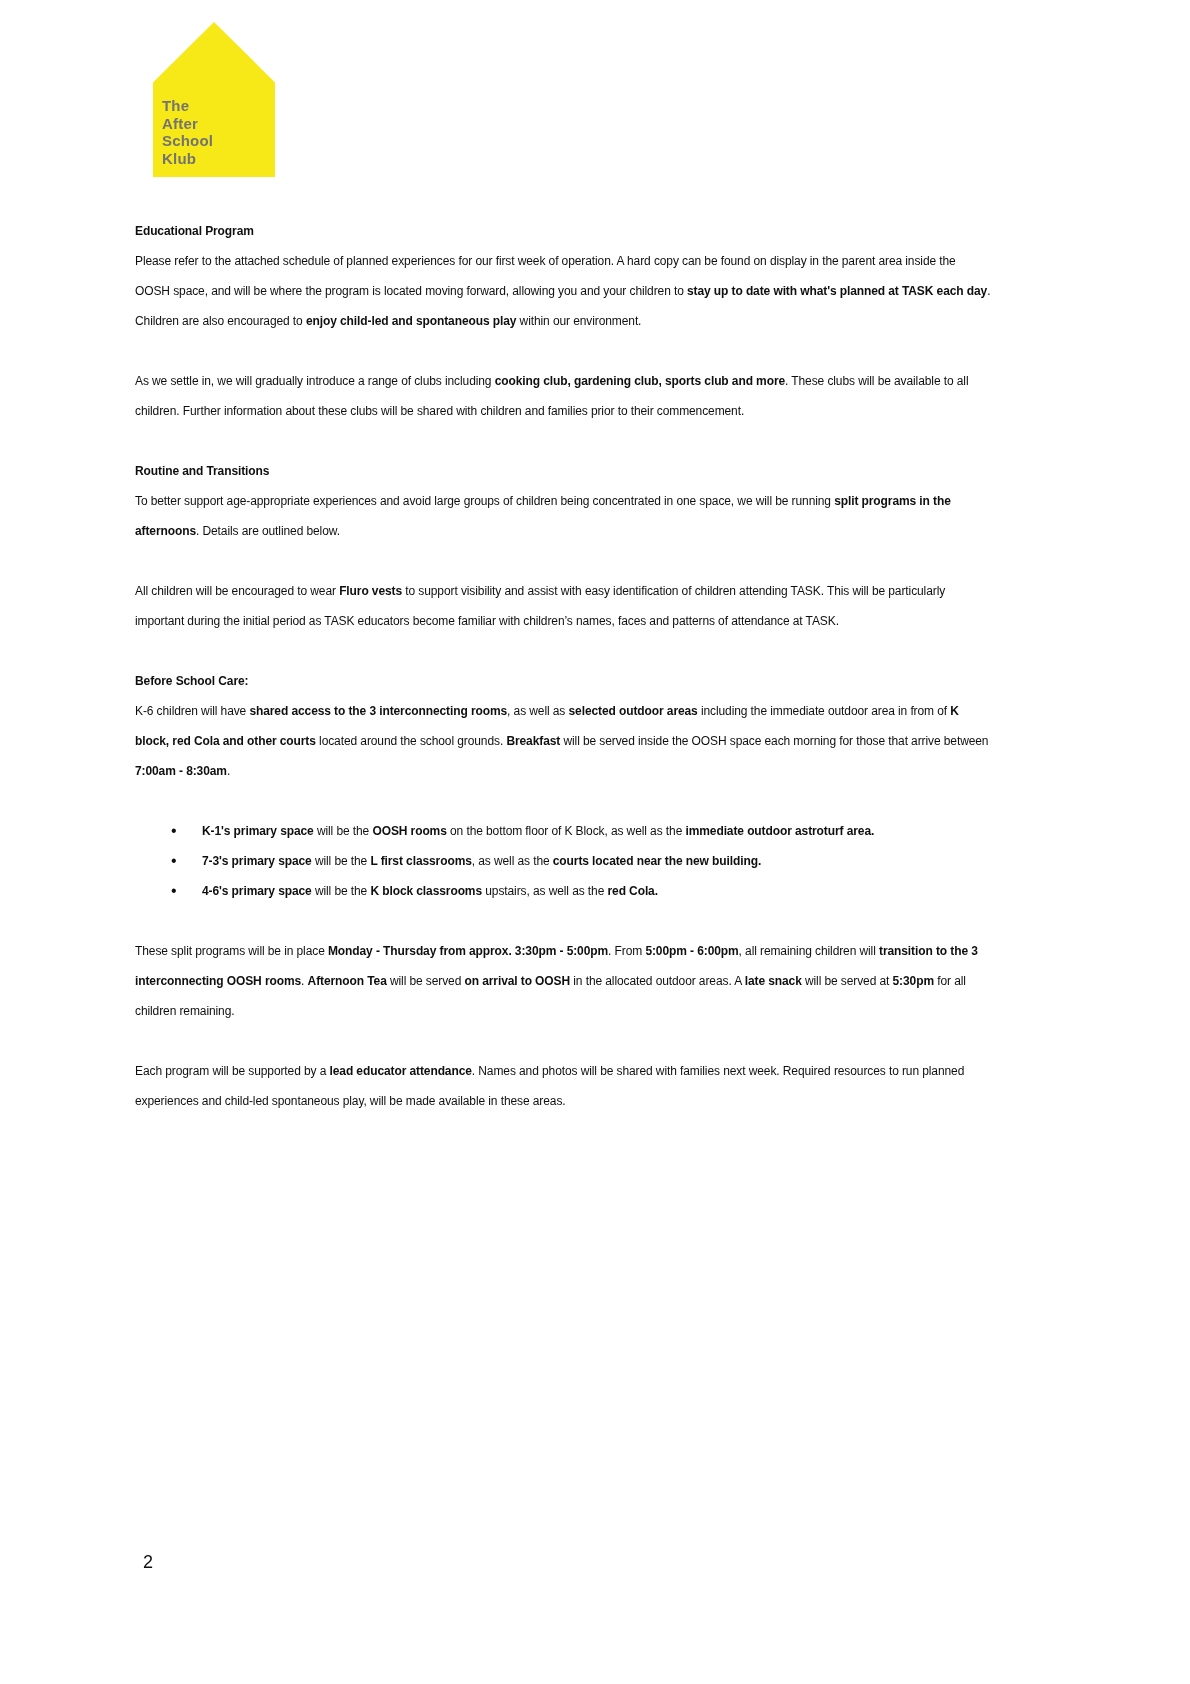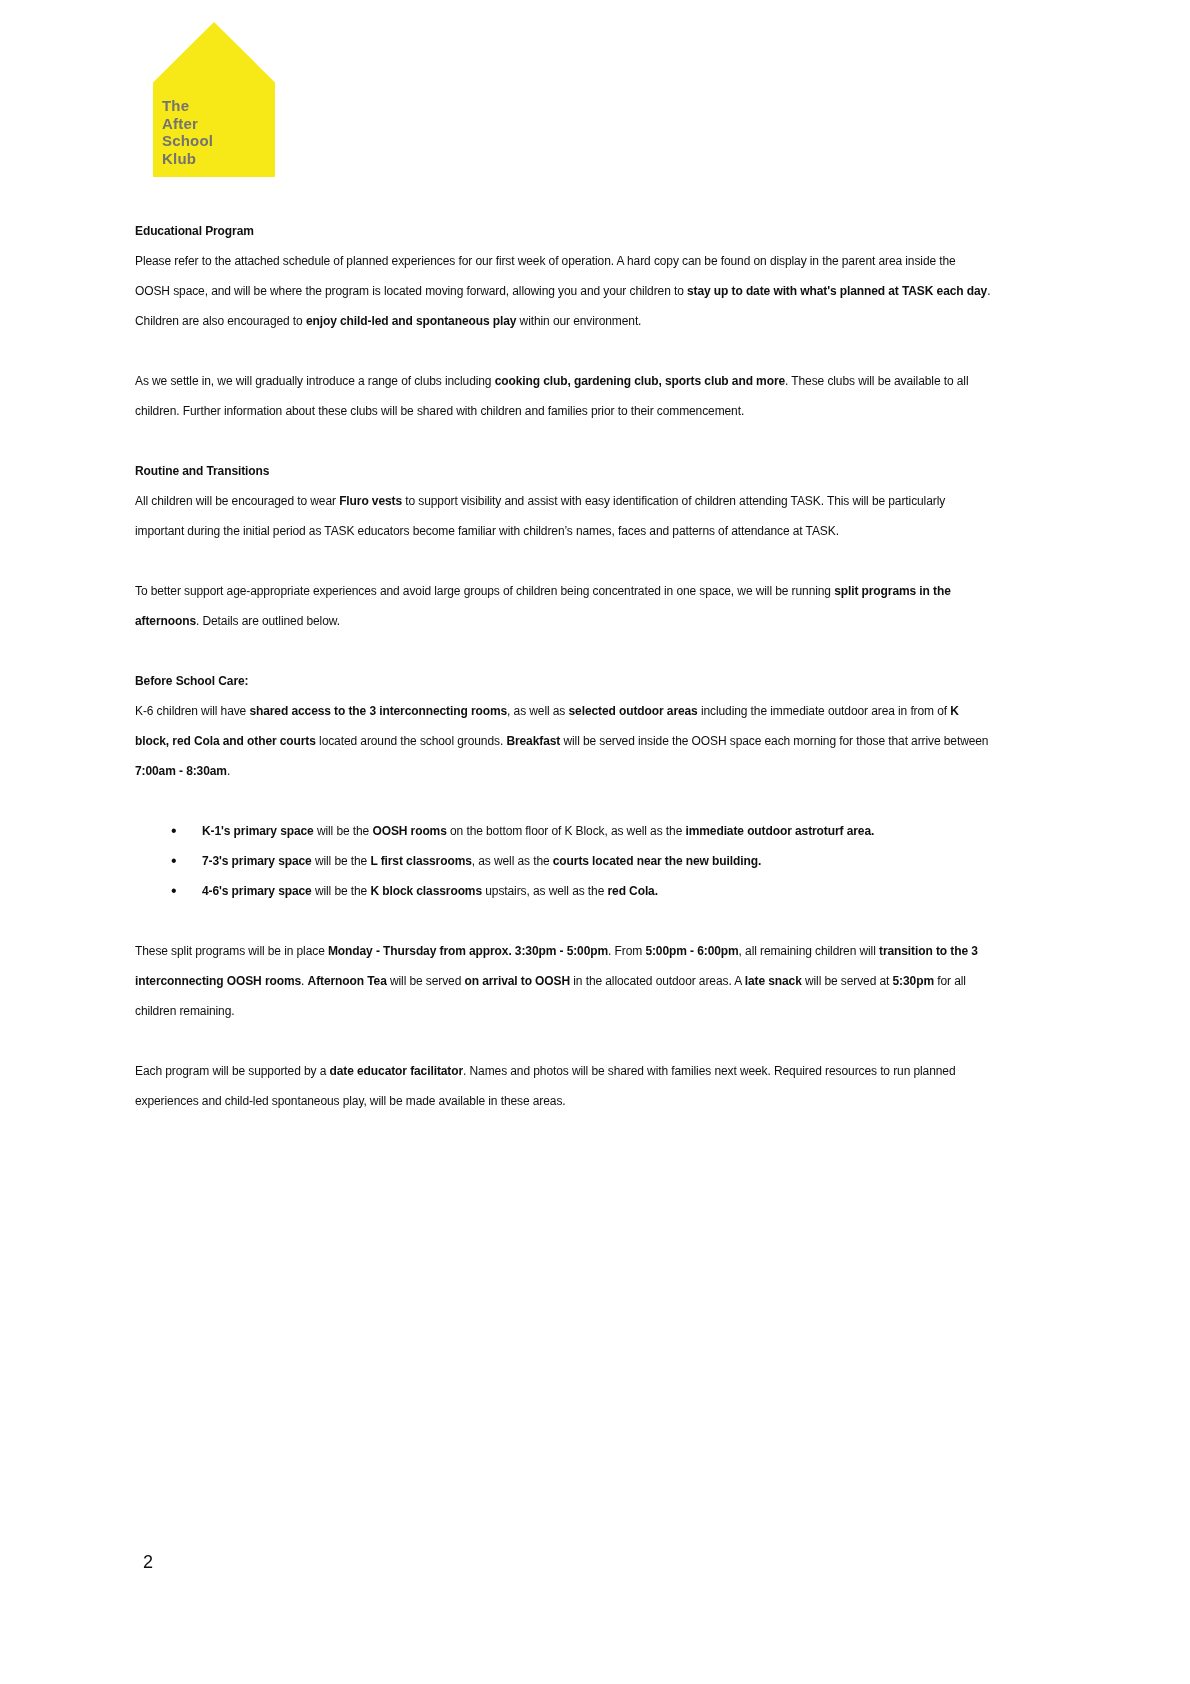--- a/index.html
+++ b/index.html
@@ -58,28 +58,28 @@
       <div>School</div>
       <div>Klub</div>
     </div>
   </div>
 
   <div class="content">
       <p class="heading"><b>Educational Program</b></p>
       <p class="para"><span>Please refer to the attached schedule of planned experiences for our first week of operation. A hard copy can be found on display in the parent area inside the OOSH space, and will be where the program is located moving forward, allowing you and your children to </span><b>stay up to date with what's planned at TASK each day</b><span>. Children are also encouraged to </span><b>enjoy child-led and spontaneous play</b><span> within our environment.</span></p>
       <p class="para"><span>As we settle in, we will gradually introduce a range of clubs including </span><b>cooking club, gardening club, sports club and more</b><span>. These clubs will be available to all children. Further information about these clubs will be shared with children and families prior to their commencement.</span></p>
       <p class="heading"><b>Routine and Transitions</b></p>
+      <p class="para"><span>To better support age-appropriate experiences and avoid large groups of children being concentrated in one space, we will be running </span><b>split programs in the afternoons</b><span>. Details are outlined below.</span></p>
       <p class="para"><span>All children will be encouraged to wear </span><b>Fluro vests</b><span> to support visibility and assist with easy identification of children attending TASK. This will be particularly important during the initial period as TASK educators become familiar with children’s names, faces and patterns of attendance at TASK.</span></p>
-      <p class="para"><span>To better support age-appropriate experiences and avoid large groups of children being concentrated in one space, we will be running </span><b>split programs in the afternoons</b><span>. Details are outlined below.</span></p>
       <p class="heading"><b>Before School Care:</b></p>
       <p class="para"><span>K-6 children will have </span><b>shared access to the 3 interconnecting rooms</b><span>, as well as </span><b>selected outdoor areas</b><span> including the immediate outdoor area in from of </span><b>K block, red Cola and other courts</b><span> located around the school grounds. </span><b>Breakfast</b><span> will be served inside the OOSH space each morning for those that arrive between </span><b>7:00am - 8:30am</b><span>.</span></p>
       <ul class="bullets">
         <li><b>K-1's primary space</b><span> will be the </span><b>OOSH rooms</b><span> on the bottom floor of K Block, as well as the </span><b>immediate outdoor astroturf area.</b></li>
         <li><b>7-3's primary space</b><span> will be the </span><b>L first classrooms</b><span>, as well as the </span><b>courts located near the new building.</b></li>
         <li><b>4-6's primary space</b><span> will be the </span><b>K block classrooms</b><span> upstairs, as well as the </span><b>red Cola.</b></li>
       </ul>
       <p class="para"><span>These split programs will be in place </span><b>Monday - Thursday from approx. 3:30pm - 5:00pm</b><span>. From </span><b>5:00pm - 6:00pm</b><span>, all remaining children will </span><b>transition to the 3 interconnecting OOSH rooms</b><span>. </span><b>Afternoon Tea</b><span> will be served </span><b>on arrival to OOSH</b><span> in the allocated outdoor areas. A </span><b>late snack</b><span> will be served at </span><b>5:30pm</b><span> for all children remaining.</span></p>
-      <p class="para"><span>Each program will be supported by a </span><b>date educator facilitator</b><span>. Names and photos will be shared with families next week. Required resources to run planned experiences and child-led spontaneous play, will be made available in these areas.</span></p>
+      <p class="para"><span>Each program will be supported by a </span><b>lead educator attendance</b><span>. Names and photos will be shared with families next week. Required resources to run planned experiences and child-led spontaneous play, will be made available in these areas.</span></p>
     </div>
 
   <div class="page-number">2</div>
 
 </div>
 
 </body></html>

